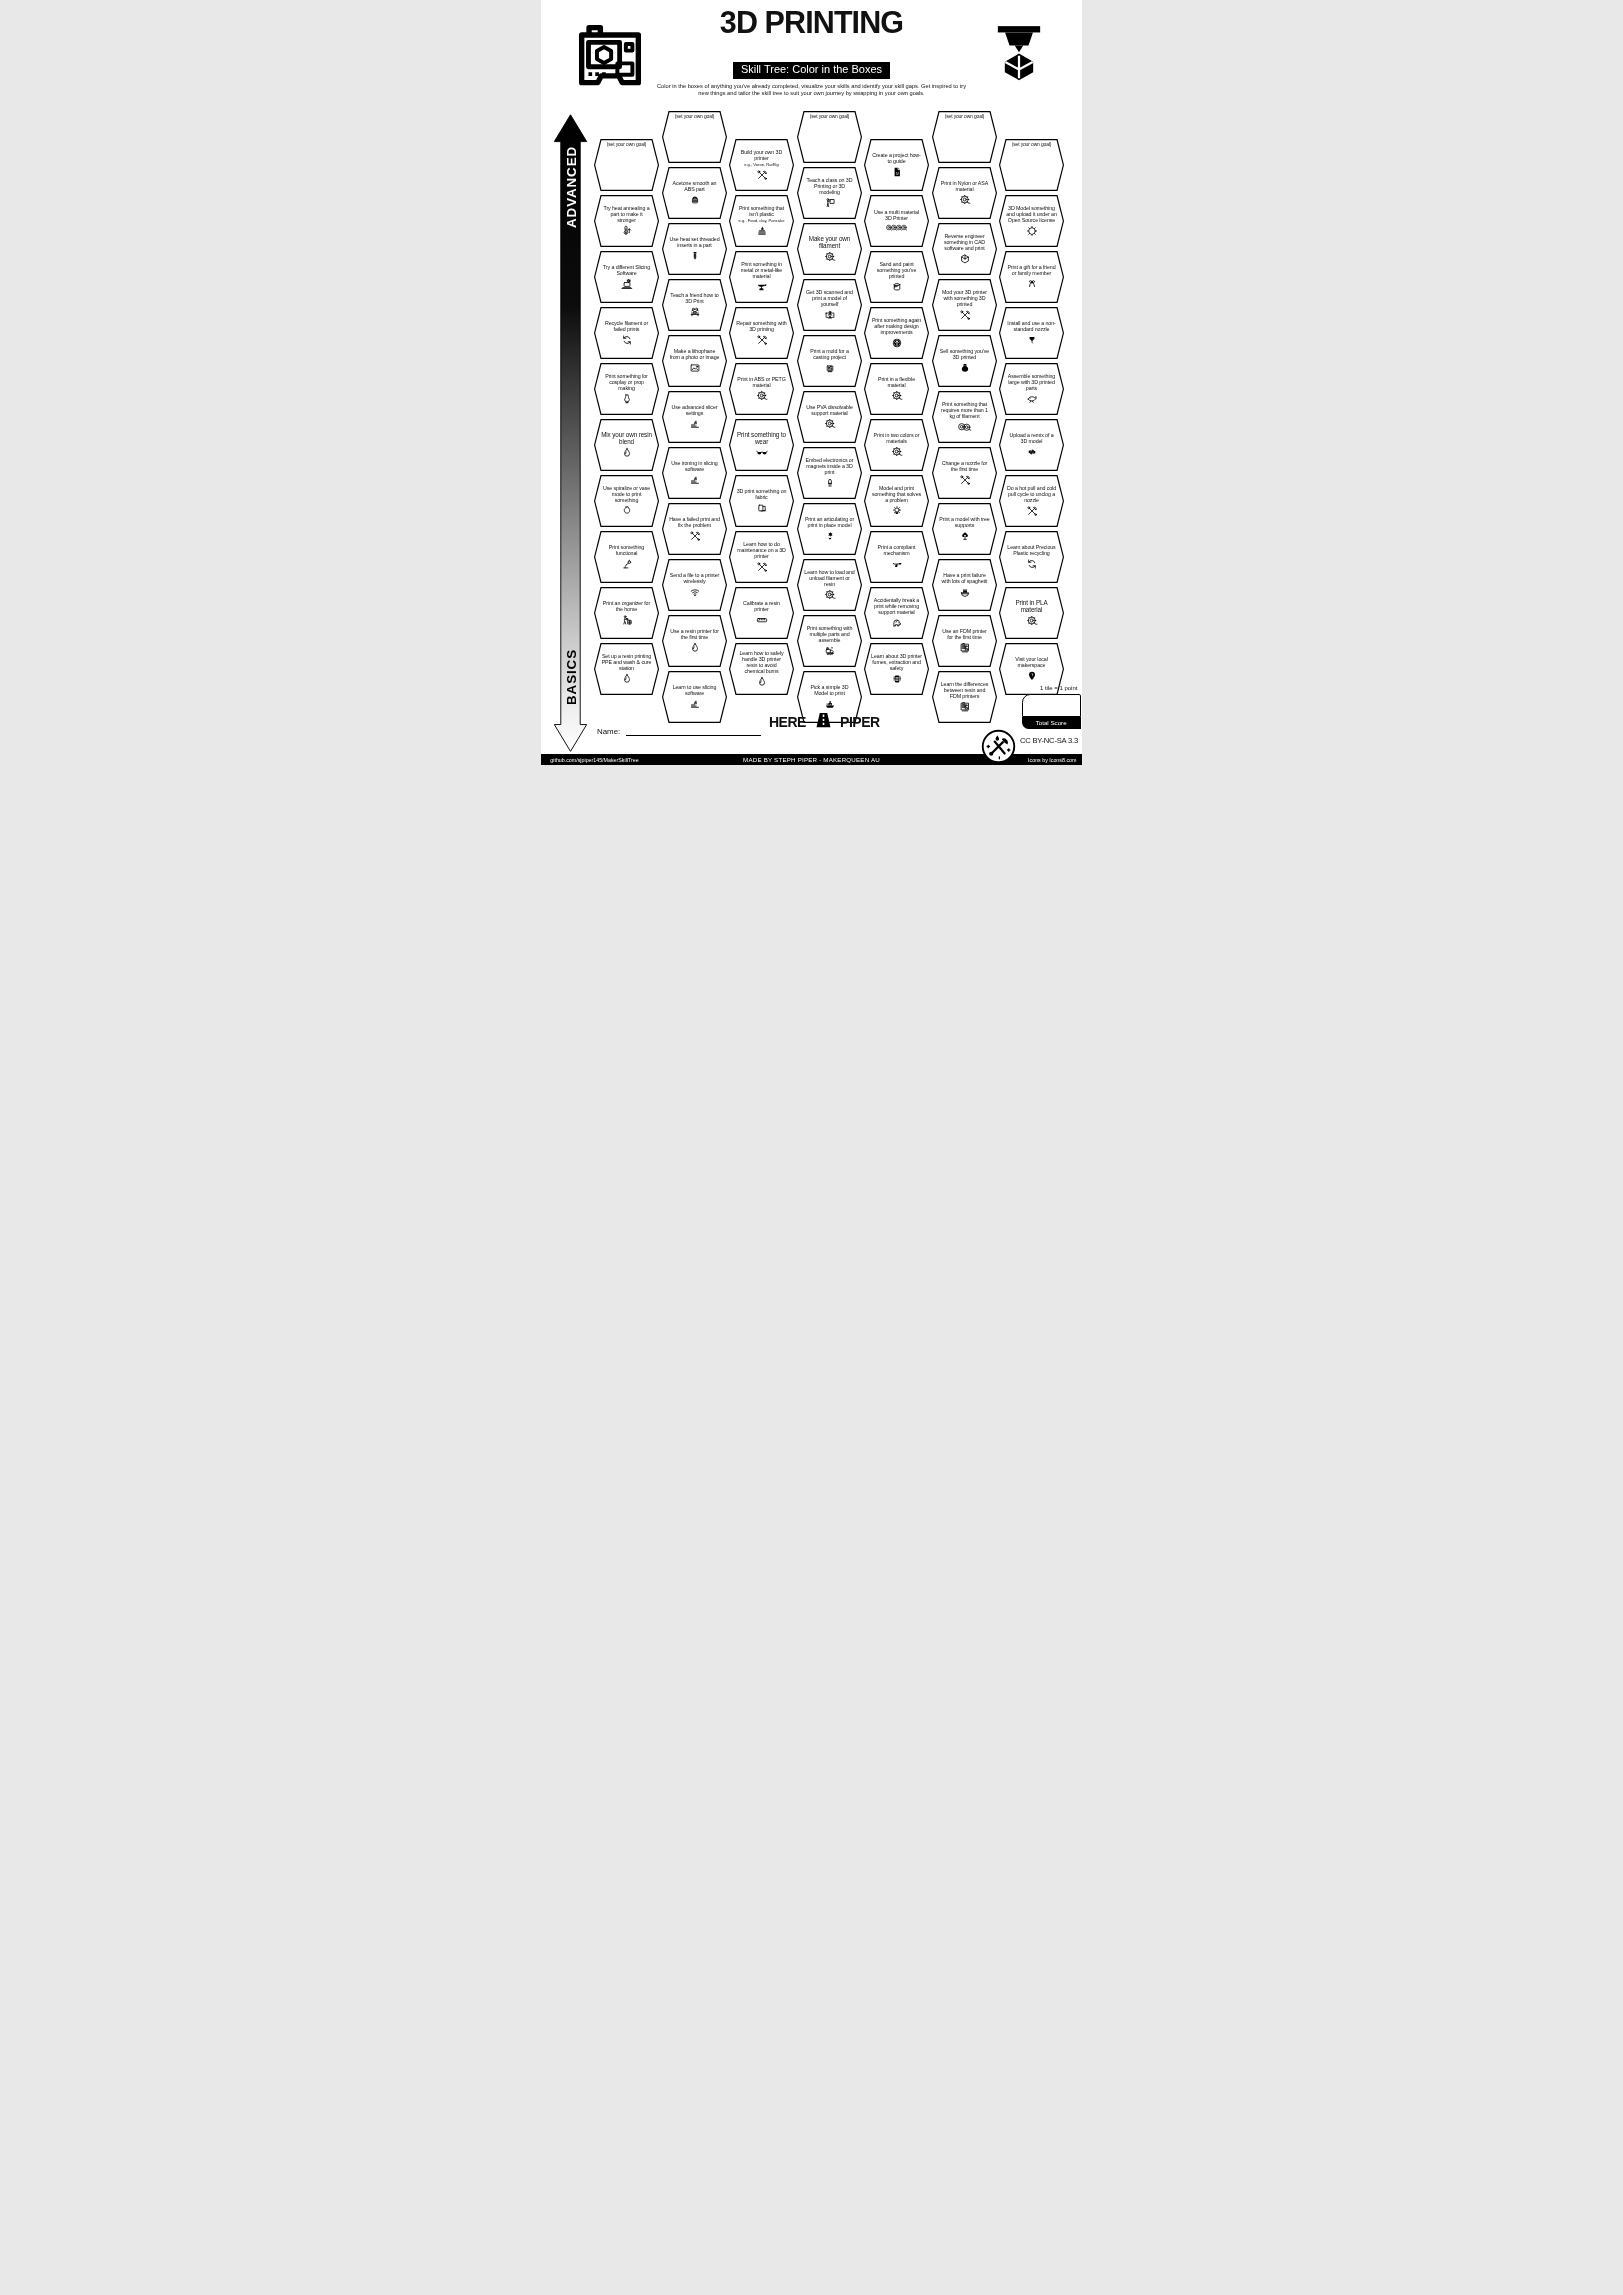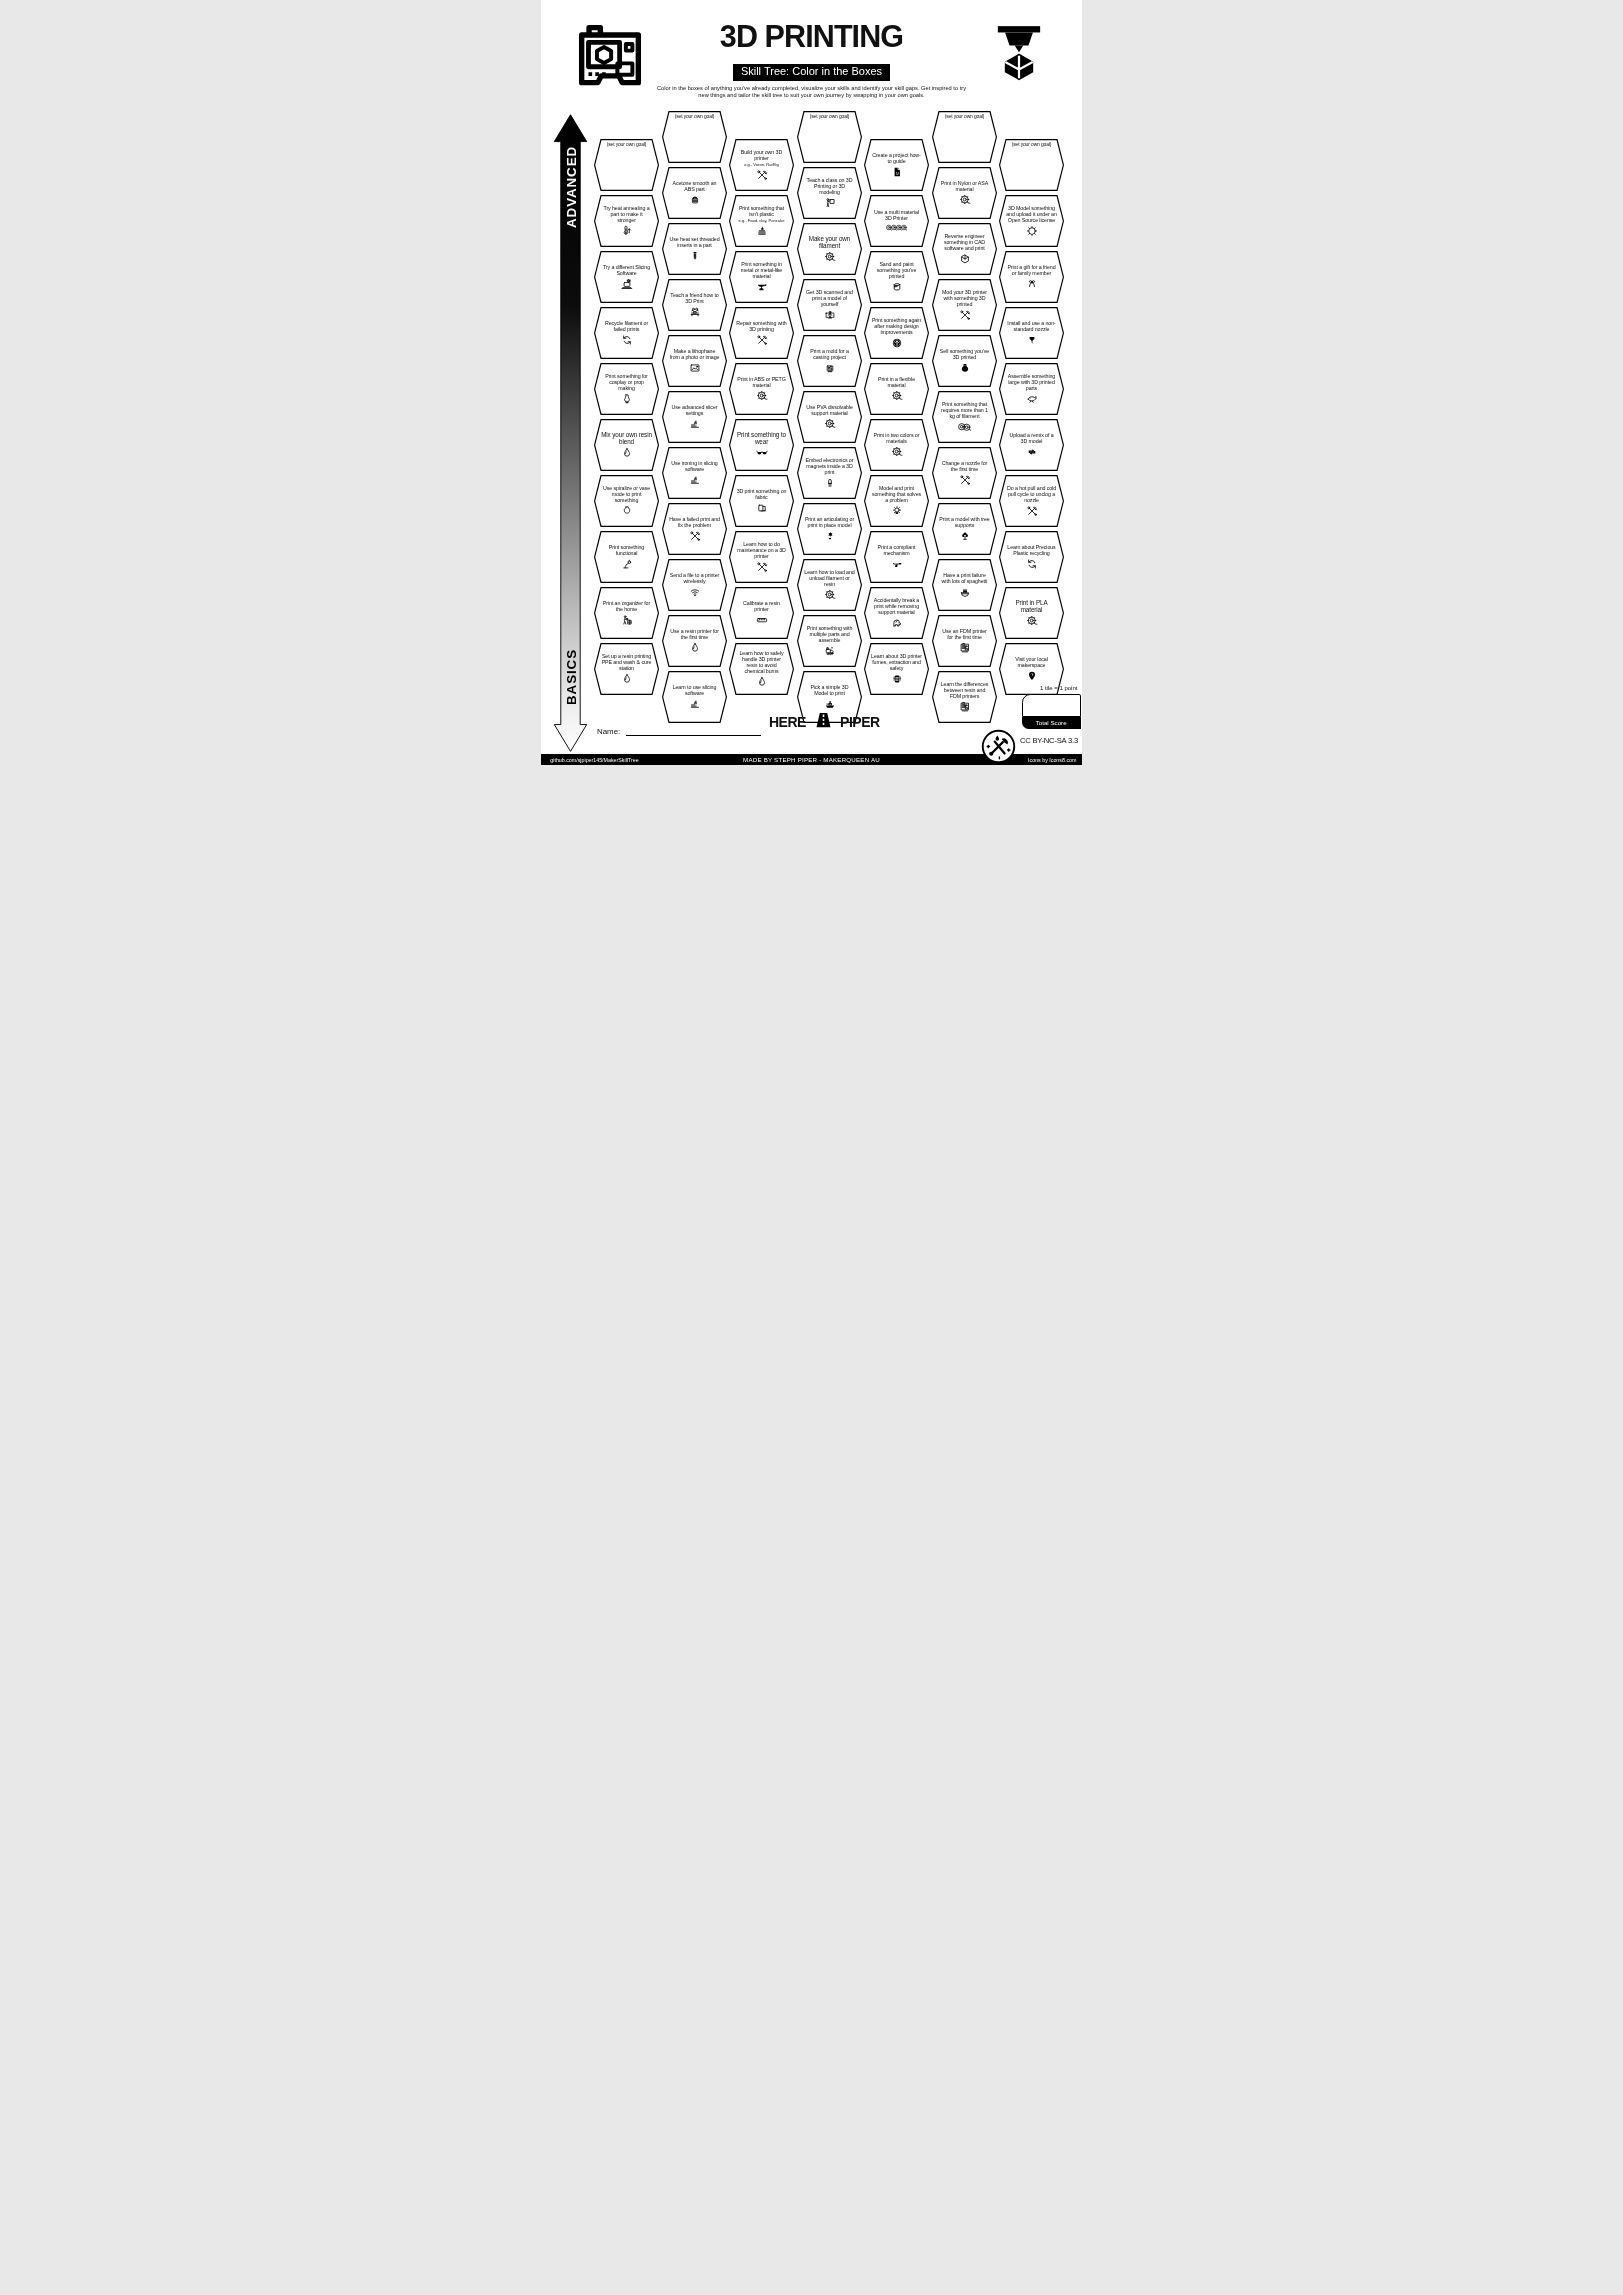--- a/index.html
+++ b/index.html
@@ -1,21 +1,21 @@
 <!DOCTYPE html>
 <html style="font-size:7.4px"><head>
 <meta charset="utf-8">
 <style>
   html,body{margin:0;padding:0;background:#e8e8e8;}
   .page{position:relative;width:541px;height:765px;margin:0 auto;background:#fff;
         font-family:"Liberation Sans", sans-serif;color:#111;overflow:hidden;}
   
-  .header{position:absolute;left:93px;right:93px;top:21px;text-align:center;}
+  .header{position:absolute;left:93px;right:93px;top:7px;text-align:center;}
   .title{font-size:30.5px;font-weight:bold;letter-spacing:-0.9px;line-height:1;white-space:nowrap;}
-  .subtitle{display:inline-block;background:#000;color:#fff;font-size:11px;padding:1.9px 7.4px 3.2px;margin-top:3px;}
+  .subtitle{display:inline-block;background:#000;color:#fff;font-size:11px;padding:1.9px 7.4px 3.2px;margin-top:15px;}
   .desc{margin:4.2px auto 0;max-width:310px;font-size:5.7px;line-height:1.35;}
   .corner-ico{position:absolute;}
   
   .axis-label{position:absolute;left:18.5px;width:22px;display:flex;align-items:center;justify-content:center;
       writing-mode:vertical-rl;transform:rotate(180deg);font-weight:bold;font-size:13.4px;letter-spacing:0.9px;}
   
   .hex{position:absolute;width:65px;height:52px;background:#000;
        clip-path:polygon(10% 0,90% 0,100% 50%,90% 100%,10% 100%,0 50%);}
   .hex-in{position:absolute;inset:1.2px;background:#fff;
        clip-path:polygon(10% 0,90% 0,100% 50%,90% 100%,10% 100%,0 50%);}

